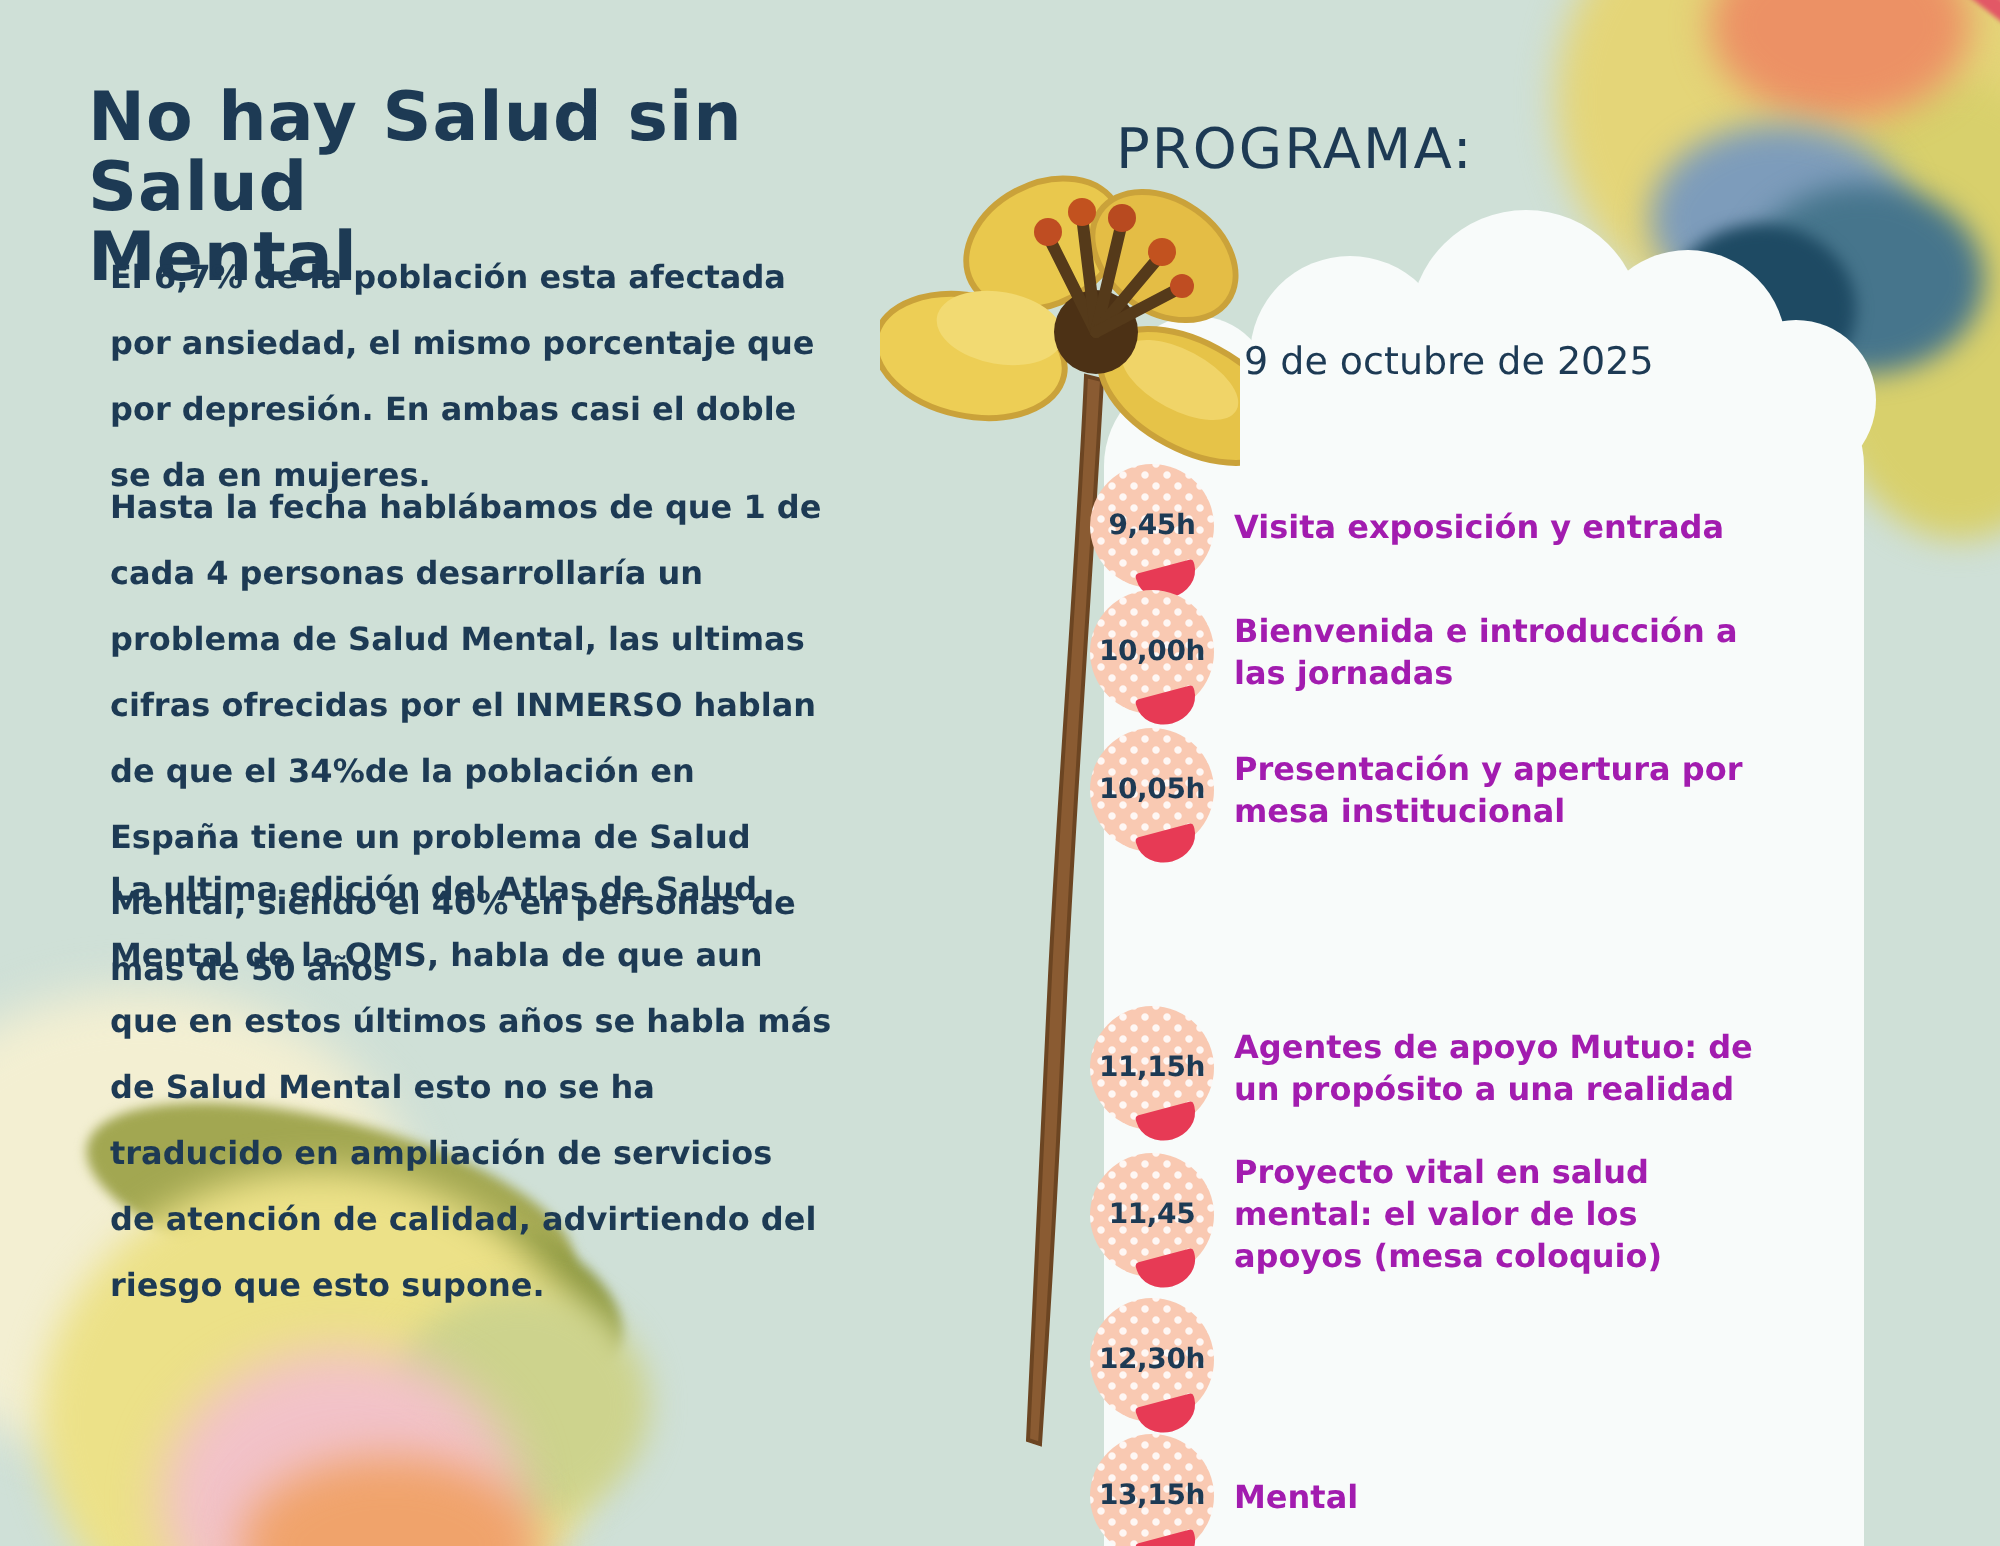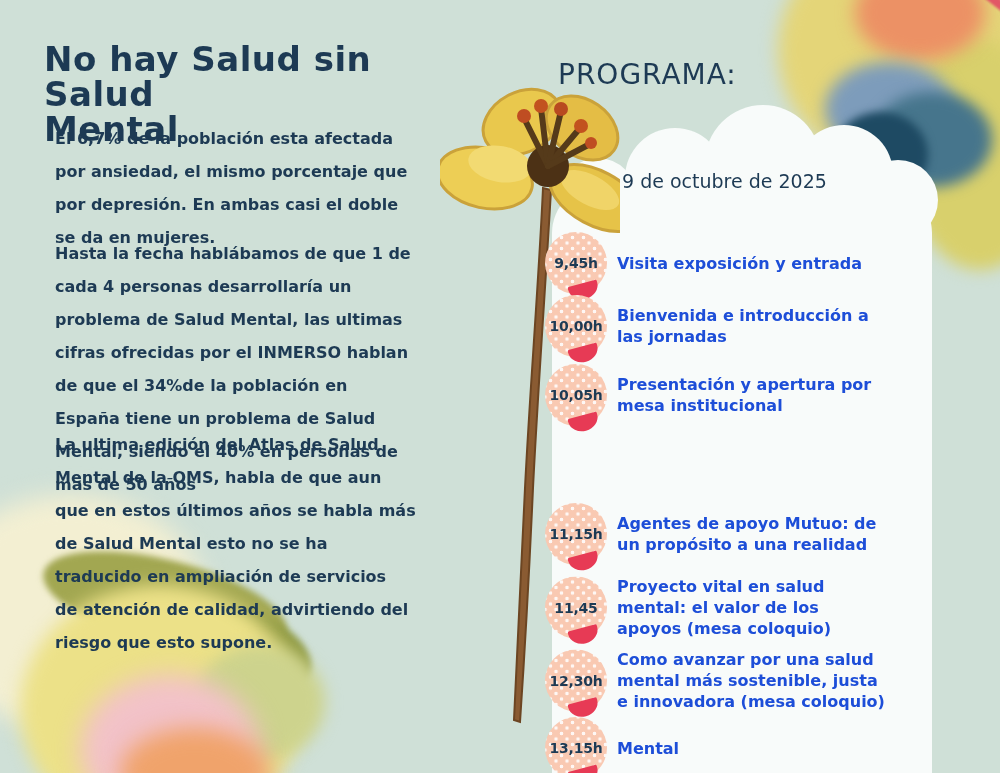--- a/index.html
+++ b/index.html
@@ -83,21 +83,21 @@
     display:flex;align-items:center;justify-content:center;text-align:right;
   }
   .time-label{font-size:14px;font-weight:bold;color:#1d3a54;letter-spacing:-.2px;}
   .crescent{
     position:absolute;bottom:-5px;left:24px;width:30px;height:16px;
     background:#e73a55;border-radius:2px 2px 16px 16px / 2px 2px 14px 14px;
     transform:rotate(-15deg);
   }
   .item-title{
     font-size:16px;line-height:21px;font-weight:bold;
-    white-space:pre-line;color:#1d4ed8;
+    white-space:pre-line;color:#a21caf;
   }
 
   
   .flower{position:absolute;left:440px;top:78px;width:180px;height:660px;}
 </style>
 </head>
 <body>
 
 <div class="canvas">
 
@@ -228,23 +228,20 @@
       <div class="item-title">Proyecto vital en salud
 mental: el valor de los
 apoyos (mesa coloquio)</div>
     </div>
 
     <div class="prog-row z4" style="top:680px">
       <div class="time-circle">
         <span class="time-label">12,30h</span>
         <div class="crescent"></div>
       </div>
-      <div class="item-title">Como avanzar por una salud
-mental más sostenible, justa
-e innovadora (mesa coloquio)</div>
     </div>
 
     <div class="prog-row z4" style="top:748px">
       <div class="time-circle">
         <span class="time-label">13,15h</span>
         <div class="crescent"></div>
       </div>
       <div class="item-title">Mental</div>
     </div>
 

